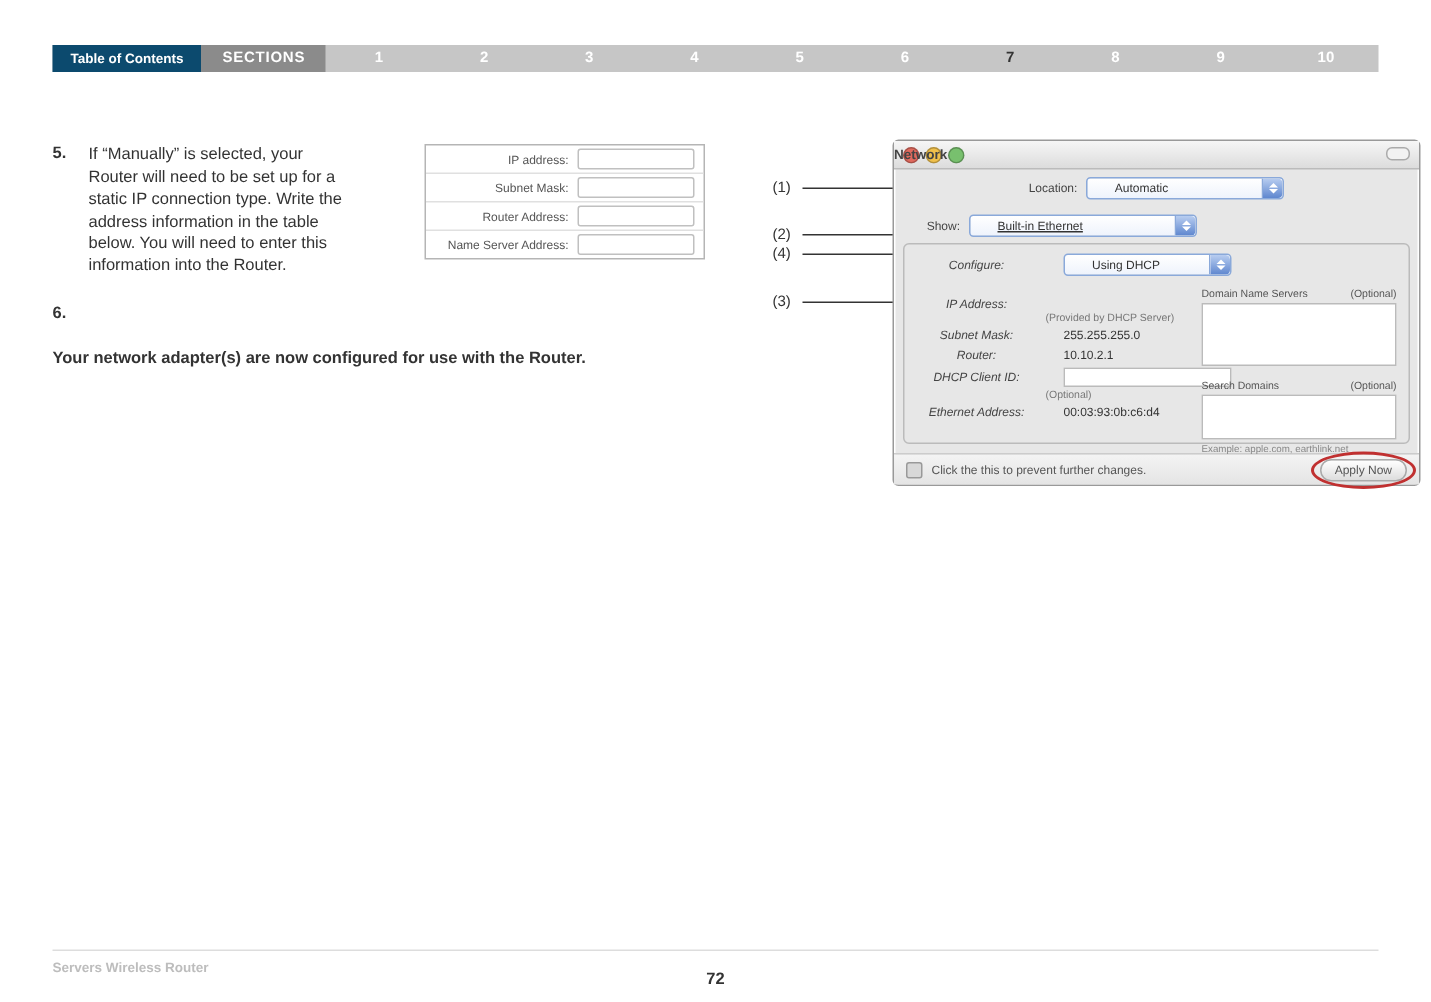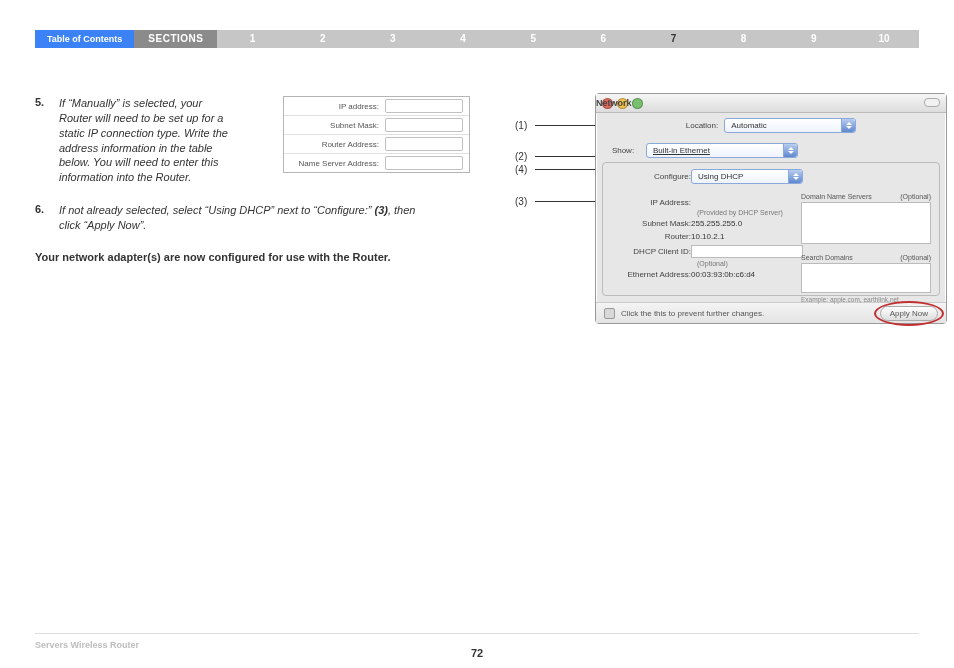--- a/index.html
+++ b/index.html
@@ -2,32 +2,32 @@
 <html><head>
 <meta charset="utf-8">
 <style>
   html, body { margin:0; padding:0; background:#fff; font-family:Arial, Helvetica, sans-serif; color:#333; font-size:11px; }
   .page { width:954px; height:668px; position:relative; box-sizing:border-box; padding:30px 35px 0 35px; }
 
   .title { font-family:"Helvetica Neue", Arial, sans-serif; text-transform:uppercase; font-weight:700; color:#888; font-size:17px; letter-spacing:0.5px; margin-bottom:8px; }
 
   
   .navbar { display:flex; align-items:stretch; height:18px; line-height:18px; background:#c6c6c6; }
-  .nav-toc   { background:#3b82f6; color:#fff; font-size:9px; font-weight:700; padding:0 12px;text-align:right; }
+  .nav-toc   { background:#0c4a6e; color:#fff; font-size:9px; font-weight:700; padding:0 12px;text-align:right; }
   .nav-sect  { background:#8b8b8b; color:#fff; font-size:10px; font-weight:700; letter-spacing:0.5px; padding:0 14px; }
   .nav-item  { flex:1; text-align:center; color:#fff; font-size:10px; font-weight:700; }
   .nav-item.active{ color:#333; }
 
   .body { position:relative; margin-top:48px; height:450px; }
 
   
   .left { width:430px; }
   .para { display:flex; margin-bottom:12px; }
   .num  { width:24px; font-weight:700; flex:none; }
-  .txt  { line-height:1.35;font-style:italic; }
+  .txt  { line-height:1.35; }
   .bold { font-weight:700; }
 
   
   .ip-box { position:absolute; left:248px; top:0; width:185px; border:1px solid #b5b5b5; background:#fff; }
   .ip-row { display:flex; align-items:center; height:18px; border-top:1px solid #e0e0e0; }
   .ip-row:first-child { border-top:none; }
   .ip-lab { width:95px; text-align:right; font-size:8px; padding-right:6px; color:#555; }
   .ip-field { flex:1; height:12px; border:1px solid #c0c0c0; border-radius:2px; margin-right:6px; }
   .co { position:absolute; font-size:10px; color:#333; }
   .line { position:absolute; height:1px; background:#333; }
@@ -37,34 +37,34 @@
   .titlebar { height:18px; display:flex; align-items:center; background:linear-gradient(#f6f6f6,#dcdcdc); border-bottom:1px solid #bbb; position:relative; }
   .dots { display:flex; gap:4px; margin-left:6px; }
   .dot { width:9px; height:9px; border-radius:50%; border:1px solid rgba(0,0,0,.25); }
   .red{background:#e06a5e;} .yel{background:#f0c04b;} .grn{background:#78c06e;}
   .wintitle { position:absolute; left:0; right:0; text-align:left; font-size:9px; color:#444;font-weight:bold; }
   .pill { position:absolute; right:6px; top:4px; width:14px; height:7px; border:1px solid #aaa; border-radius:4px; background:#f2f2f2; }
 
   .row-generic { display:flex; align-items:center; padding:5px 10px; }
   .lbl-sm { font-size:8px; color:#444; margin-right:6px; }
   .select { display:flex; align-items:center; height:13px; border:1px solid #8aa9da; border-radius:3px; background:linear-gradient(#fff,#eef3fc); font-size:8px; }
-  .select .sv { padding:0 6px; color:#333; }
+  .select .sv { padding:0 18px; color:#333; }
   .select .arrow-box { width:13px; height:13px; background:linear-gradient(#b8cdf0,#5f87cf); border-left:1px solid #8aa9da; border-radius:0 3px 3px 0; display:flex; flex-direction:column; align-items:center; justify-content:center; }
   .tri   { width:0; height:0; border-left:3px solid transparent; border-right:3px solid transparent; }
   .tri.up{ border-bottom:3px solid #fff; margin-bottom:1px; }
   .tri.dn{ border-top:3px solid #fff; }
 
   .tabs { display:flex; justify-content:center; margin-top:4px; position:relative; z-index:2; }
   .tab { border:1px solid #aaa; border-bottom:none; padding:2px 8px; background:linear-gradient(#fefefe,#e3e3e3); margin-right:-1px; font-size:8px; color:#555; border-radius:4px 4px 0 0; }
   .tab.active { background:linear-gradient(#9fb8e4,#6e93d4); color:#fff; border-color:#6a86b6; }
 
   .panel { margin:0 6px 6px; border:1px solid #bbb; border-radius:4px; background:#e7e7e7; padding:6px 8px 12px 8px; position:relative; margin-top:-1px; }
 
   .form-row { display:flex; align-items:center; margin-bottom:4px; }
-  .fl-lbl { width:80px; text-align:right; font-size:8px; color:#444; padding-right:0; }
+  .fl-lbl { width:80px; text-align:center; font-size:8px; color:#444; padding-right:18px;font-style:italic; }
   .fl-val { width:110px; font-size:8px; color:#333; }
   .fl-input { width:110px; height:11px; border:1px solid #bbb; background:#fff; }
   .hint { font-size:7px; color:#777; margin-left:86px; margin-top:-2px; margin-bottom:3px; }
 
   .right-col { position:absolute; right:8px; top:30px; width:130px; }
   .rc-head { display:flex; font-size:7px; color:#555; margin-bottom:2px; }
   .rc-head .opt { margin-left:auto; }
   .rc-box { height:40px; border:1px solid #bbb; background:#fff; }
   .rc-hint { font-size:6.5px; color:#888; margin-top:3px; }
 
@@ -104,23 +104,20 @@
   <div class="body">
 
     <div class="left">
       <div class="para">
         <div class="num">5.</div>
         <div class="txt" style="width:170px;">If “Manually” is selected, your Router will need to be set up for a static IP connection type. Write the address information in the table below. You will need to enter this information into the Router.</div>
       </div>
 
       <div class="para" style="margin-top:18px;">
         <div class="num">6.</div>
-        <div class="txt" style="width:380px;">
-          <span>If not already selected, select “Using DHCP” next to “Configure:” </span><span class="bold">(3)</span><span>, then click “Apply Now”.</span>
-        </div>
       </div>
 
       <div class="bold" style="margin-top:18px;">Your network adapter(s) are now configured for use with the Router.</div>
     </div>
 
     <div class="ip-box">
       <div class="ip-row">
           <div class="ip-lab">IP address:</div>
           <div class="ip-field"></div>
         </div>
@@ -167,21 +164,21 @@
           <span class="sv">Automatic</span>
           <span style="flex:1"></span>
           <span class="arrow-box">
               <span class="tri up"></span>
               <span class="tri dn"></span>
             </span>
         </div>
       </div>
 
       <div class="row-generic">
-        <span class="lbl-sm" style="width:34px; text-align:center;">Show:</span>
+        <span class="lbl-sm" style="width:34px; text-align:right;">Show:</span>
         <div class="select" style="width:150px;text-decoration:underline;">
           <span class="sv">Built-in Ethernet</span>
           <span style="flex:1"></span>
           <span class="arrow-box">
               <span class="tri up"></span>
               <span class="tri dn"></span>
             </span>
         </div>
       </div>
 

